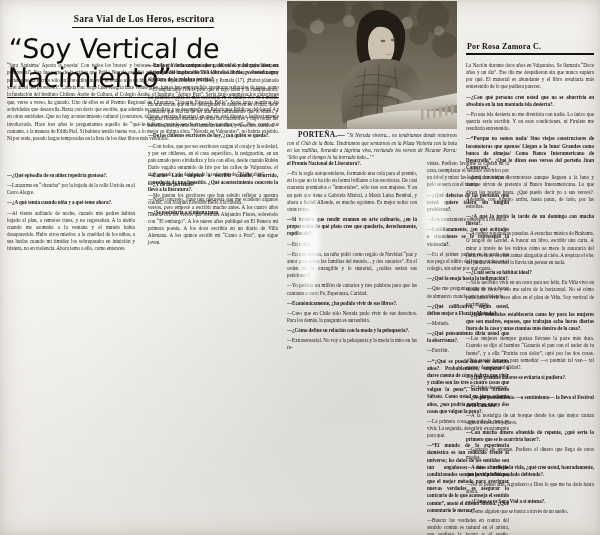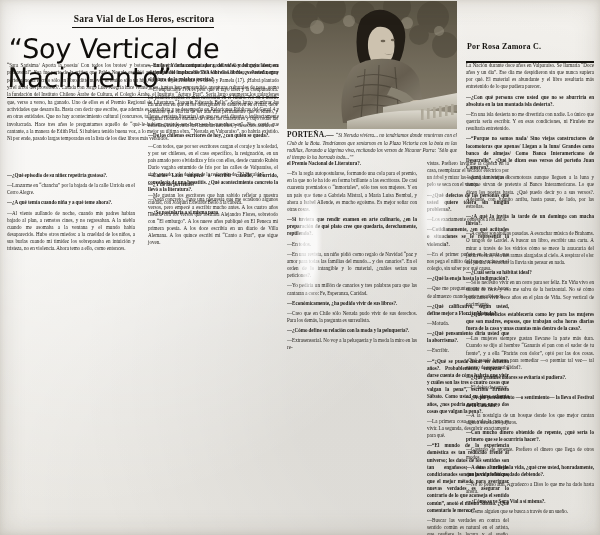--- a/index.html
+++ b/index.html
@@ -55,21 +55,21 @@
     overflow:hidden;
     background:#6d6659;
   }
   .photo svg{display:block;}
 
   
   .byline-box{position:absolute;left:466px;top:42px;width:128px;}
   .byline{
     font-family:"Liberation Serif", serif;
     font-weight:bold;font-size:8px;letter-spacing:.2px;
-    padding:0 0 10px 1px;
+    padding:0 0 2px 1px;
     border-bottom:2.2px solid #15130f;
     color:#15130f;
   }
 
   
   .col{
     position:absolute;
     font-size:5.05px;
     line-height:1.42;
     text-align:justify;
@@ -82,21 +82,21 @@
   .col p.a{font-weight:normal;}
   .lead{
     font-size:5.05px;line-height:1.45;text-align:justify;
   }
 
   
   .caption{
     position:absolute;left:287px;top:130px;width:170px;
     font-size:5.05px;line-height:1.4;text-align:justify;
   }
-  .caption .cap-label{font-weight:bold;font-size:7.4px;letter-spacing:.2px;}
+  .caption .cap-label{font-weight:bold;font-size:7.4px;letter-spacing:.2px;margin-left:11px;}
   .caption .cap-text{font-style:italic;}
 
   
   .smudge{
     position:absolute;left:296px;top:185px;width:26px;height:120px;
     background:radial-gradient(ellipse at center, rgba(255,255,255,.75) 0 40%, rgba(255,255,255,0) 72%);
     pointer-events:none;
   }
   .smudge2{
     position:absolute;left:420px;top:170px;width:30px;height:90px;

